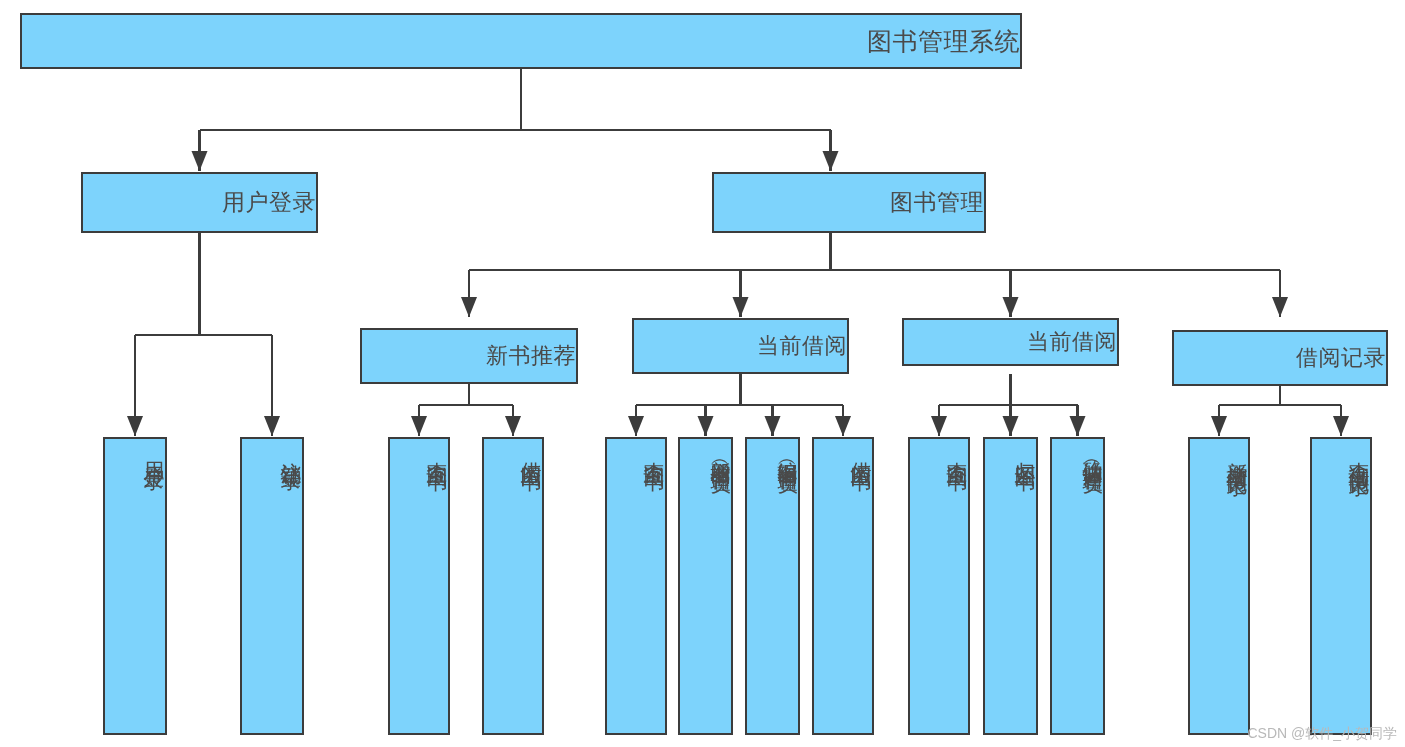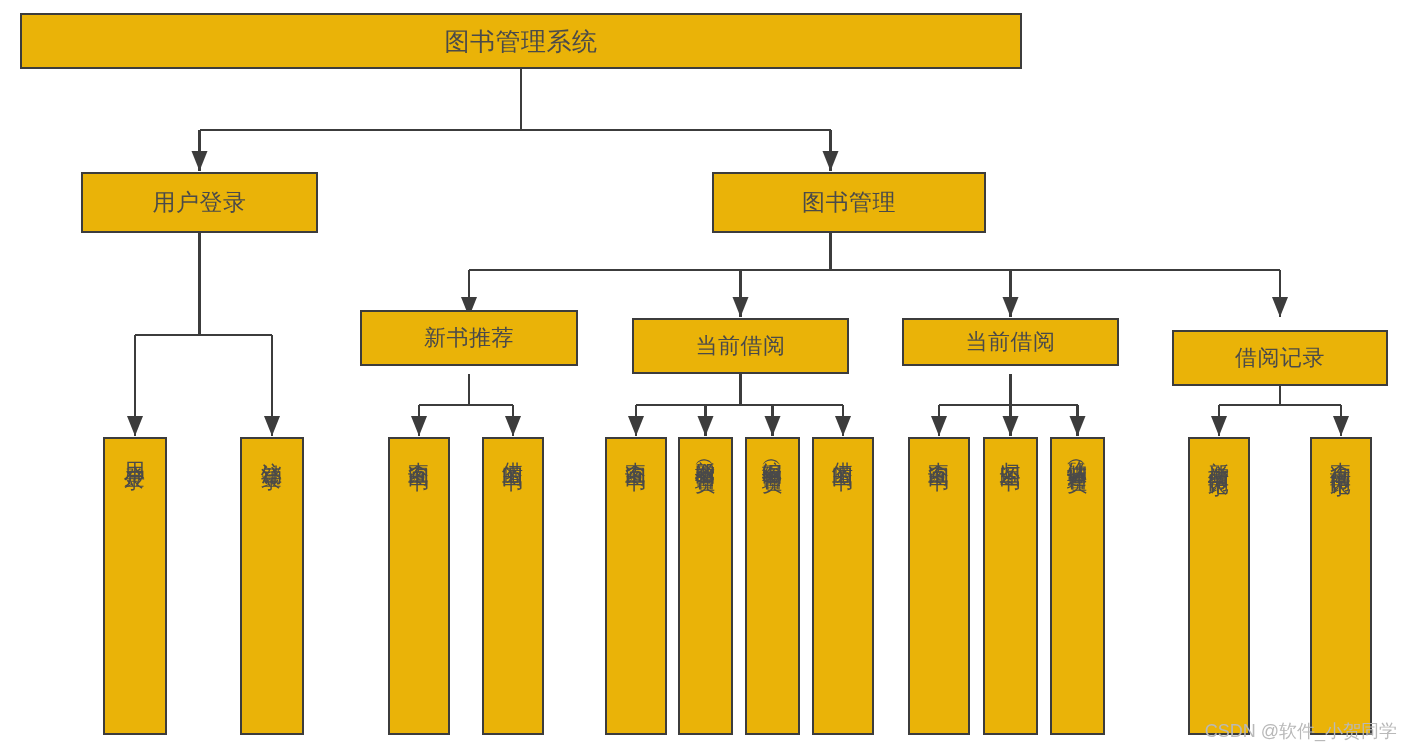--- a/index.html
+++ b/index.html
@@ -7,25 +7,25 @@
     font-family:"Liberation Sans","DejaVu Sans",sans-serif;
     width:1405px;height:747px;overflow:hidden;
   }
   #canvas{
     position:relative;width:1405px;height:747px;background:#ffffff;
   }
   #wires{position:absolute;left:0;top:0;width:1405px;height:747px;}
   .node{
     position:absolute;
     box-sizing:border-box;
-    background:#eab308;
+    background:#7dd3fc;
     border:2.5px solid #3c3c3c;
     display:flex;
     align-items:center;
-    justify-content:center;
+    justify-content:flex-end;
     color:#4a4a4a;
     letter-spacing:0.5px;
   }
   .node.horiz{ }
   .node.vert{
     align-items:flex-start;
     padding-top:6px;
   }
   .node-label{
     display:block;
@@ -40,21 +40,21 @@
   }
   .lvl1{font-size:25px;}
   .lvl2{font-size:23px;}
   .lvl3{font-size:22px;}
   .leaf .node-label{font-size:21px;}
   .leaf.narrow .node-label{font-size:20px;letter-spacing:2px;}
   #watermark{
     position:absolute;
     right:8px;
     bottom:4px;
-    font-size:18px;
+    font-size:14px;
     color:#b9b9b9;
     white-space:nowrap;
     pointer-events:none;
   }
 </style>
 </head>
 <body>
 
 <div id="canvas">
   <svg id="wires" viewBox="0 0 1405 747">
@@ -114,21 +114,21 @@
   <div id="nodes">
       <div class="node horiz lvl1" style="left: 20px; top: 13px; width: 1002px; height: 56px;">
         <span class="node-label">图书管理系统</span>
       </div>
       <div class="node horiz lvl2" style="left: 81px; top: 172px; width: 237px; height: 61px;">
         <span class="node-label">用户登录</span>
       </div>
       <div class="node horiz lvl2" style="left: 712px; top: 172px; width: 274px; height: 61px;">
         <span class="node-label">图书管理</span>
       </div>
-      <div class="node horiz lvl3" style="left: 360px; top: 310px; width: 218px; height: 56px;">
+      <div class="node horiz lvl3" style="left: 360px; top: 328px; width: 218px; height: 56px;">
         <span class="node-label">新书推荐</span>
       </div>
       <div class="node horiz lvl3" style="left: 632px; top: 318px; width: 217px; height: 56px;">
         <span class="node-label">当前借阅</span>
       </div>
       <div class="node horiz lvl3" style="left: 902px; top: 318px; width: 217px; height: 48px;">
         <span class="node-label">当前借阅</span>
       </div>
       <div class="node horiz lvl3" style="left: 1172px; top: 330px; width: 216px; height: 56px;">
         <span class="node-label">借阅记录</span>

